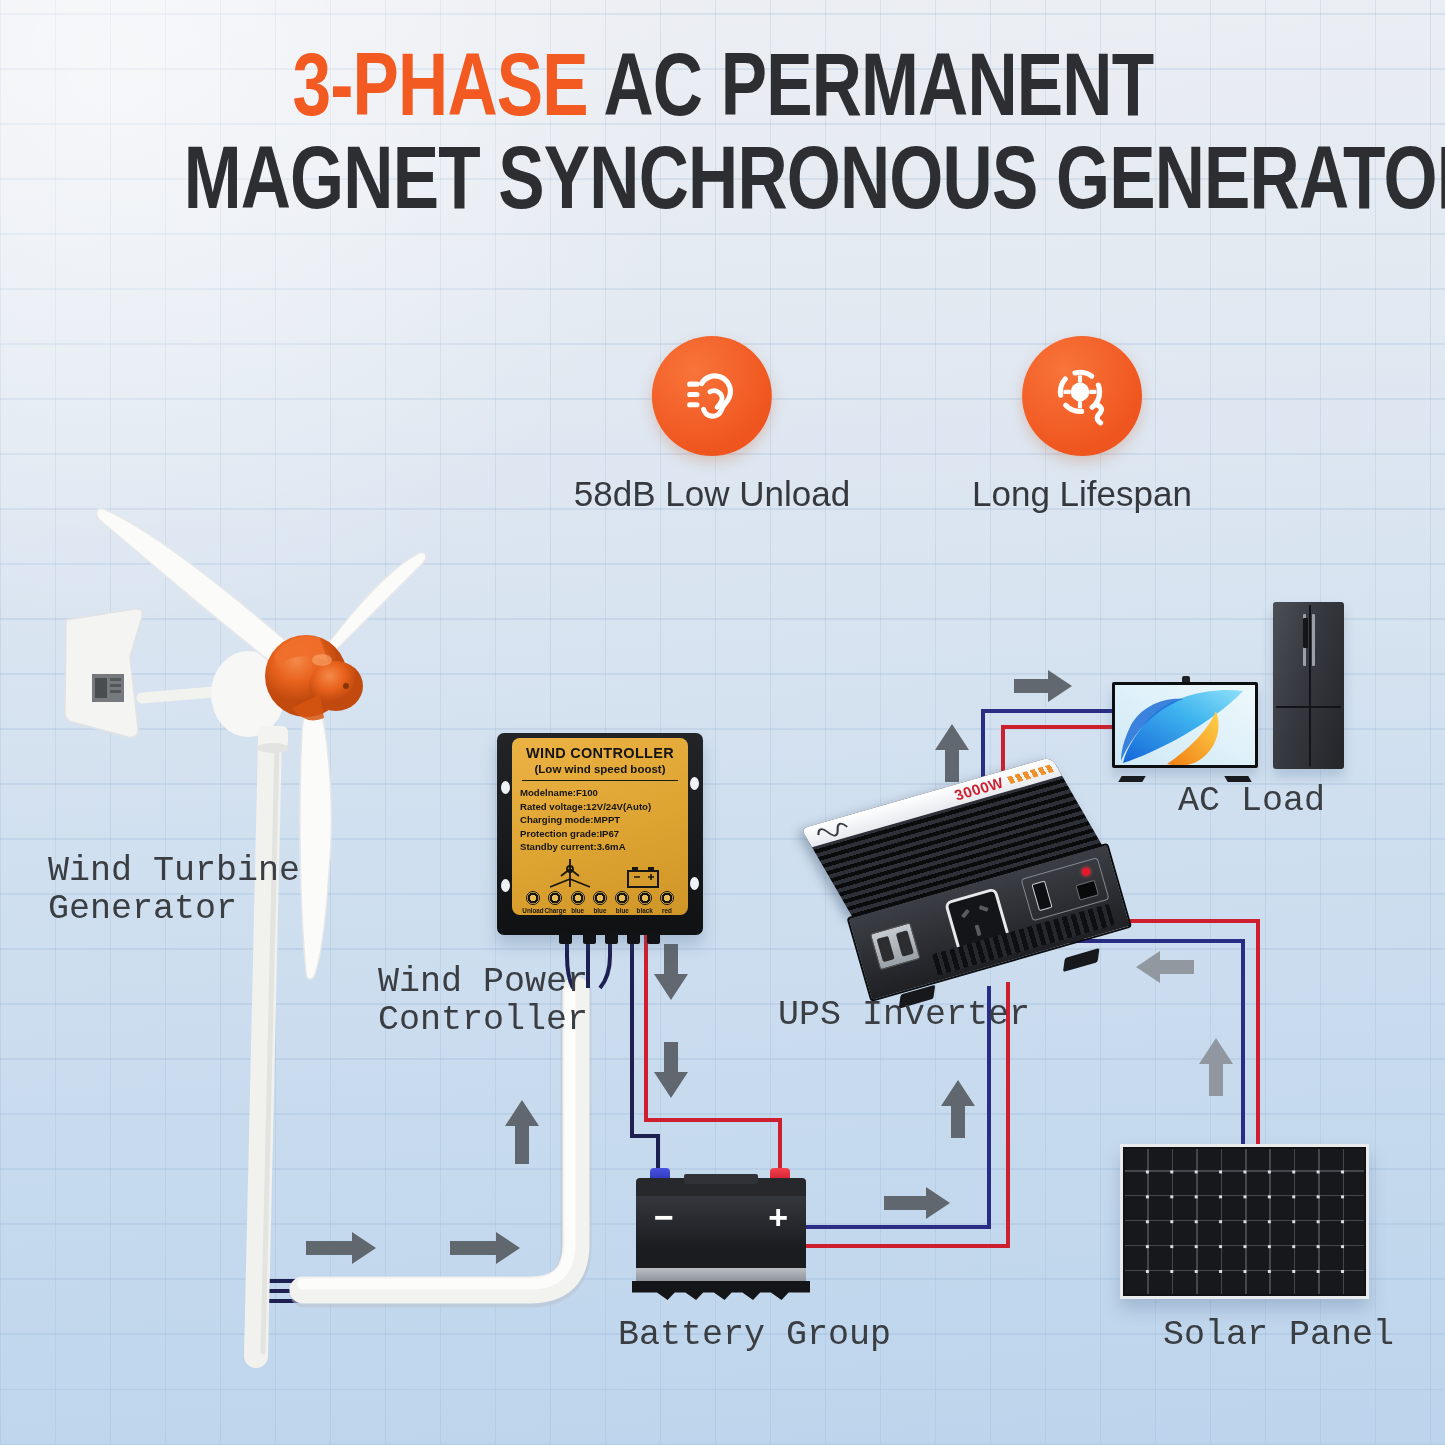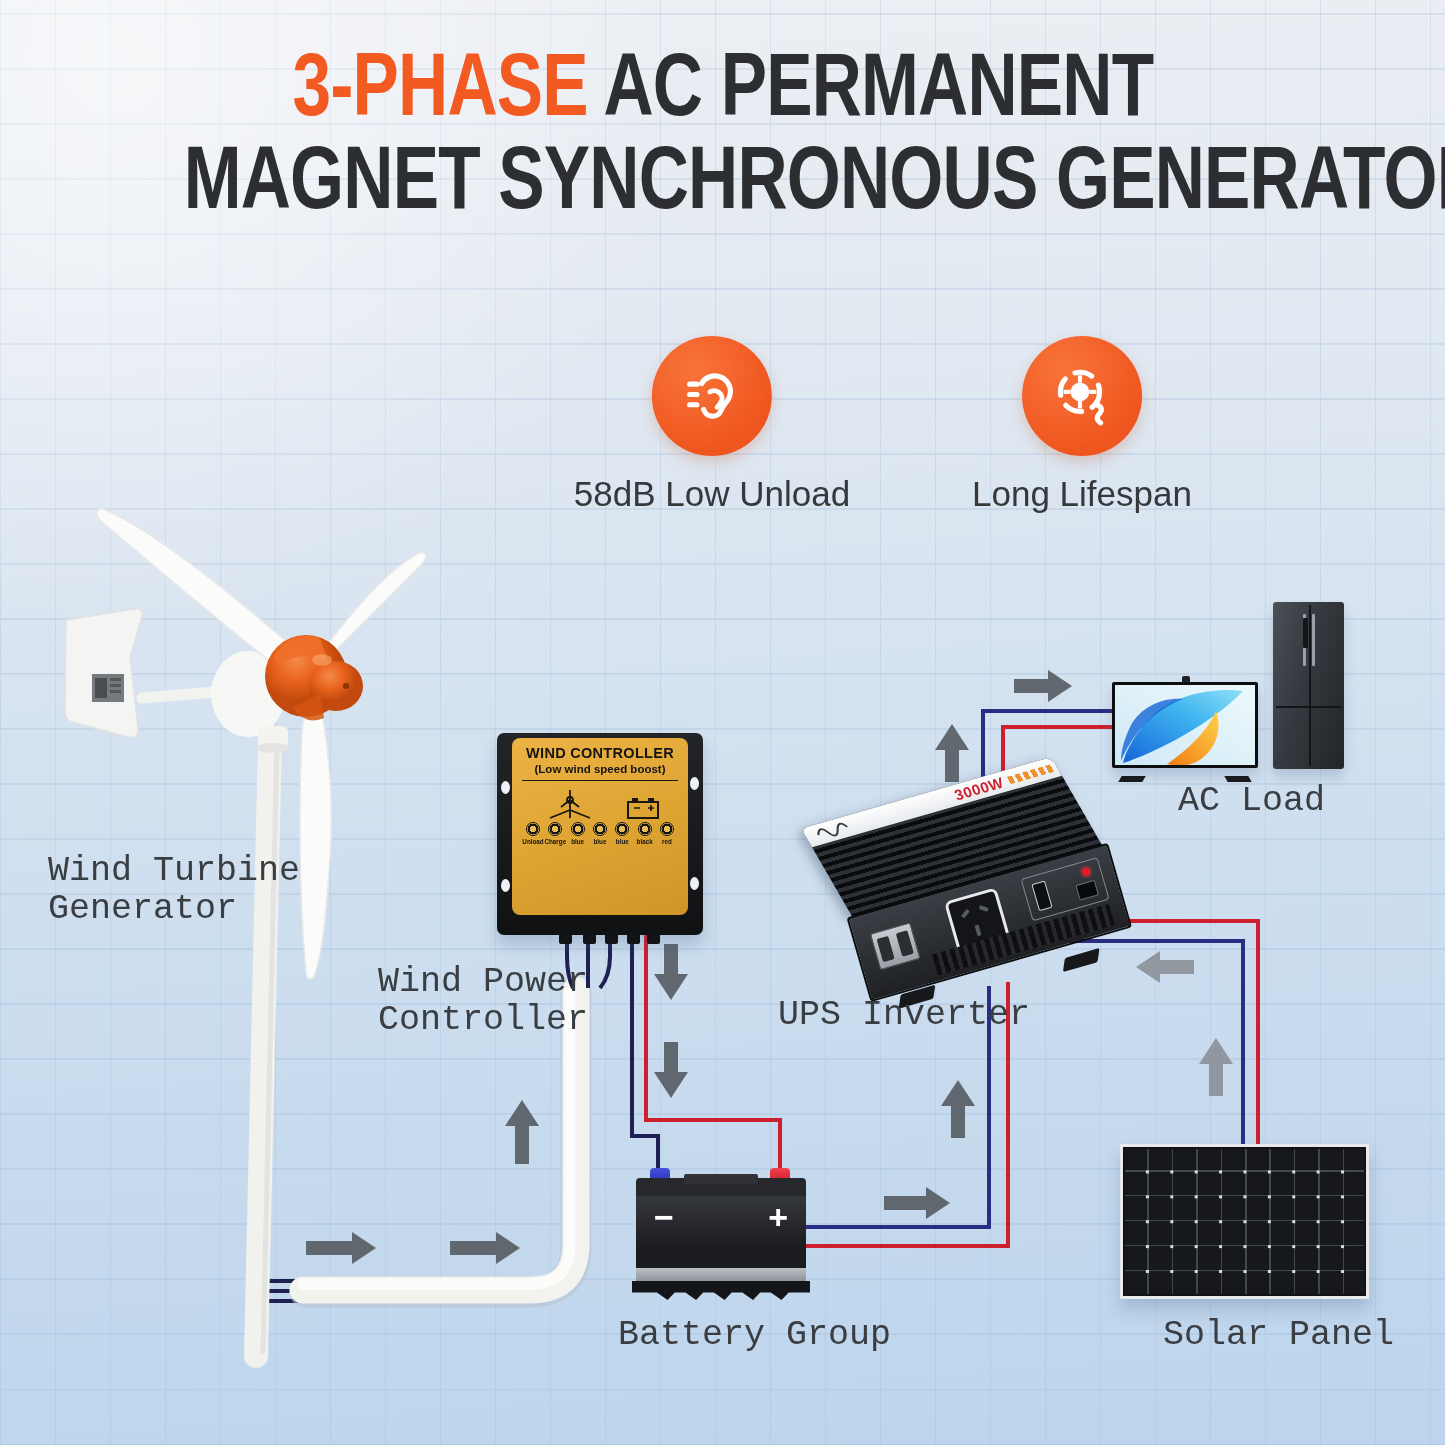--- a/index.html
+++ b/index.html
@@ -244,20 +244,27 @@
 
   <div class="controller">
     <span class="hole h1"></span>
     <span class="hole h2"></span>
     <span class="hole h3"></span>
     <span class="hole h4"></span>
     <div class="ctrl-panel">
       <div class="ctrl-title">WIND CONTROLLER</div>
       <div class="ctrl-sub">(Low wind speed boost)</div>
       <div class="ctrl-divider"></div>
+      <div class="ctrl-specs">
+        <span>Modelname:F100</span>
+        <span>Rated voltage:12V/24V(Auto)</span>
+        <span>Charging mode:MPPT</span>
+        <span>Protection grade:IP67</span>
+        <span>Standby current:3.6mA</span>
+      </div>
       <div class="ctrl-art">
         <svg width="60" height="32" viewBox="0 0 60 32">
           <path d="M30 12 L30 2 M30 12 L21 19 M30 12 L39 19 M30 12 L30 30 M10 30 L30 22 M50 30 L30 22" stroke="#181713" stroke-width="1.8" fill="none"></path>
           <circle cx="30" cy="12" r="3" fill="none" stroke="#181713" stroke-width="1.8"></circle>
         </svg>
         <svg width="34" height="26" viewBox="0 0 34 26">
           <rect x="2" y="8" width="30" height="16" fill="none" stroke="#181713" stroke-width="2"></rect>
           <rect x="6" y="4" width="6" height="4" fill="#181713"></rect>
           <rect x="22" y="4" width="6" height="4" fill="#181713"></rect>
           <path d="M8 14 h6 M25 11 v6 M22 14 h6" stroke="#181713" stroke-width="1.6"></path>

